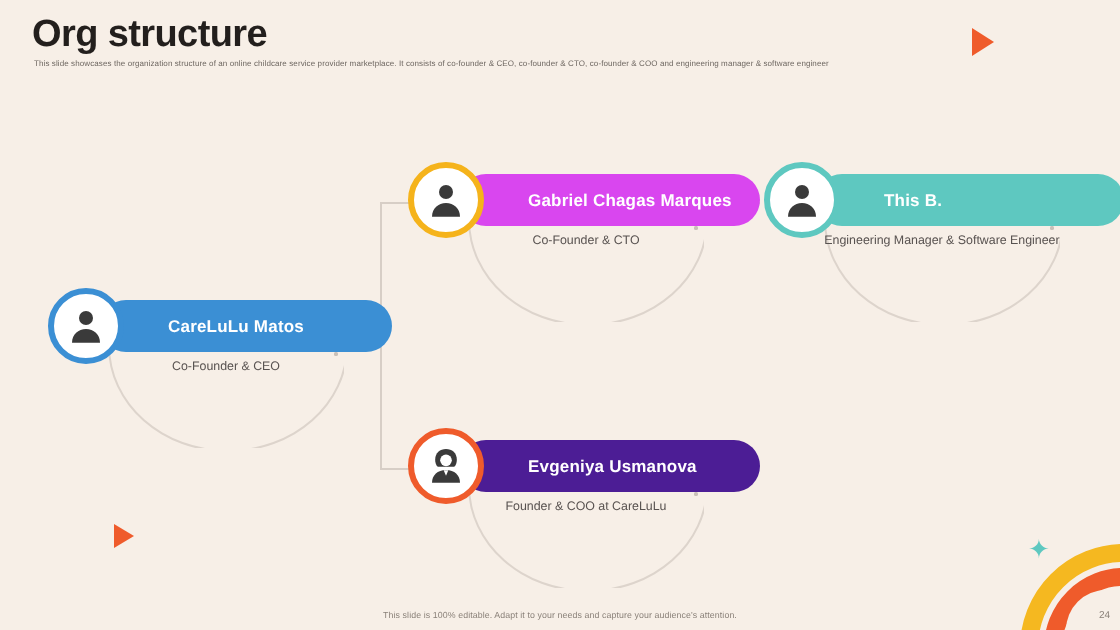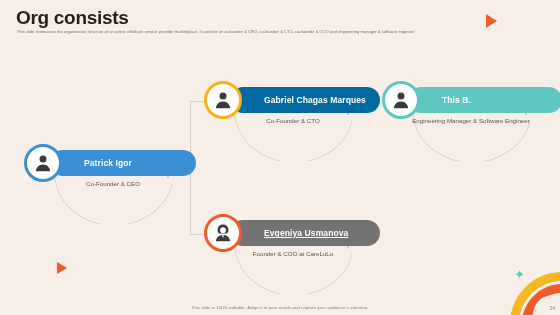--- a/index.html
+++ b/index.html
@@ -106,51 +106,51 @@
 
   
   #node-ceo{left:24px;top:150px;}
   #node-cto{left:204px;top:87px;}
   #node-eng{left:382px;top:87px;}
   #node-coo{left:204px;top:220px;}
 
   
   #node-ceo .pill{background:#3b8fd4;width:146px;}
   #node-ceo .avatar{border:3.5px solid #3b8fd4;}
-  #node-cto .pill{background:#0369a1;width:150px;}
+  #node-cto .pill{background:#d946ef;width:150px;}
   #node-cto .avatar{border:3.5px solid #f5b31b;}
   #node-eng .pill{background:#5ec8c0;width:154px;}
   #node-eng .avatar{border:3.5px solid #5ec8c0;}
-  #node-coo .pill{background:#737373;width:150px;text-decoration:underline;}
+  #node-coo .pill{background:#4c1d95;width:150px;}
   #node-coo .avatar{border:3.5px solid #ef5b2b;}
 </style>
 </head>
 <body>
 
 <div class="slide">
 
-  <div class="title">Org consists</div>
+  <div class="title">Org structure</div>
   <div class="subtitle">This slide showcases the organization structure of an online childcare service provider marketplace. It consists of co-founder &amp; CEO, co-founder &amp; CTO, co-founder &amp; COO and engineering manager &amp; software engineer</div>
 
   <div class="tri tri-tr"></div>
   <div class="tri tri-bl"></div>
 
   <div class="conn conn-h-root"></div>
   <div class="conn conn-v"></div>
   <div class="conn conn-h-up"></div>
   <div class="conn conn-h-dn"></div>
   <div class="conn conn-h-mid"></div>
 
   <div class="node" id="node-ceo">
     <div class="arcwrap">
         <div class="arc"></div>
       </div>
     <div class="arcdot"></div>
     <div class="pill">
-      <span>Patrick Igor</span>
+      <span>CareLuLu Matos</span>
     </div>
     <div class="avatar">
       <svg width="20" height="20" viewBox="0 0 24 24" fill="#3a3a3a">
         <circle cx="12" cy="7.2" r="4.2"></circle>
         <path d="M3.6 22c0-4.9 3.8-8.2 8.4-8.2s8.4 3.3 8.4 8.2z"></path>
       </svg>
     </div>
     <div class="role">Co-Founder &amp; CEO</div>
   </div>
 

